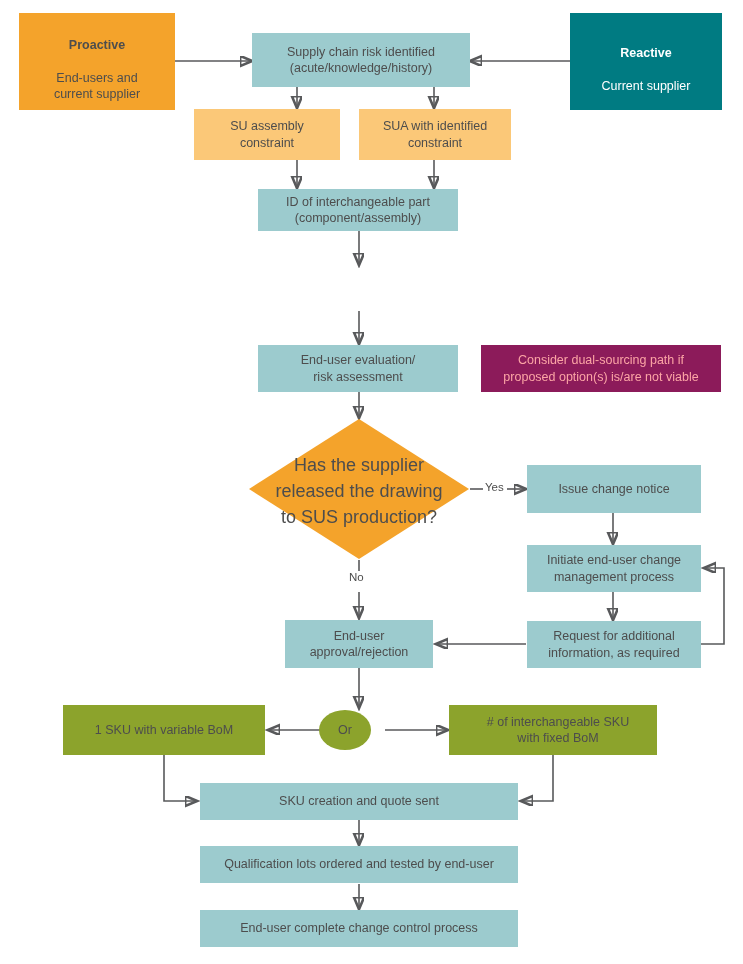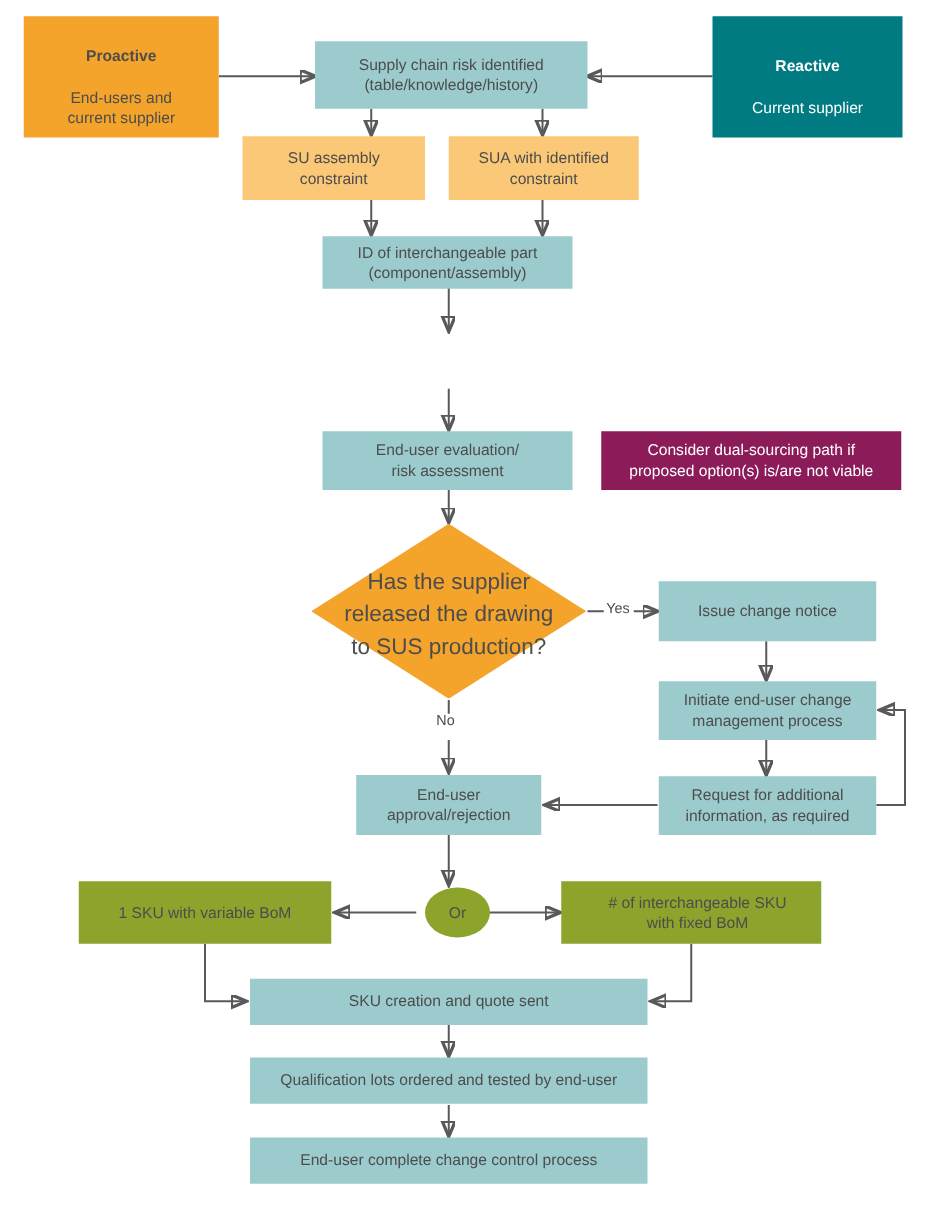--- a/index.html
+++ b/index.html
@@ -30,21 +30,21 @@
     padding: 2px 6px;
   }
   .node .txt {
     display: block;
     white-space: pre-line;
   }
   .teal-light { background: #9ccbce; }
   .orange-light { background: #fbc878; }
   .orange-solid { background: #f4a32b; }
   .teal-dark { background: #007b82; color: #ffffff; }
-  .magenta { background: #8c1b5a; color: #ffffff; }
+  .magenta { background: #8c1b5a; color: #fca5a5; }
   .green { background: #8ca32c; color: #4d4d4d; }
 
   .headline {
     font-weight: bold;
   }
   .node.two-line-head .txt b { display: block; }
 
   .diamond {
     position: absolute;
     width: 220px;
@@ -169,21 +169,21 @@
 
   <div class="node teal-dark two-line-head" style="left:570px; top:13px; width:152px; height:97px;">
     <span class="txt">
       <b class="headline">Reactive</b>
       <span>Current supplier</span>
     </span>
   </div>
 
   <div class="node teal-light" style="left:252px; top:33px; width:218px; height:54px;">
     <span class="txt">Supply chain risk identified
-(table/knowledge/history)</span>
+(acute/knowledge/history)</span>
   </div>
 
   <div class="node orange-light" style="left:194px; top:109px; width:146px; height:51px;">
     <span class="txt">SU assembly
 constraint</span>
   </div>
 
   <div class="node orange-light" style="left:359px; top:109px; width:152px; height:51px;">
     <span class="txt">SUA with identified
 constraint</span>
@@ -227,21 +227,21 @@
   <div class="node teal-light" style="left:527px; top:621px; width:174px; height:47px;">
     <span class="txt">Request for additional
 information, as required</span>
   </div>
 
   <div class="node teal-light" style="left:285px; top:620px; width:148px; height:48px;">
     <span class="txt">End-user
 approval/rejection</span>
   </div>
 
-  <div class="ellipse" style="left:340px; top:710px; width:52px; height:40px;">
+  <div class="ellipse" style="left:319px; top:710px; width:52px; height:40px;">
     <span>Or</span>
   </div>
 
   <div class="node green" style="left:63px; top:705px; width:202px; height:50px;">
     <span class="txt">1 SKU with variable BoM</span>
   </div>
 
   <div class="node green" style="left:449px; top:705px; width:208px; height:50px;padding-left:16px;">
     <span class="txt"># of interchangeable SKU
 with fixed BoM</span>

